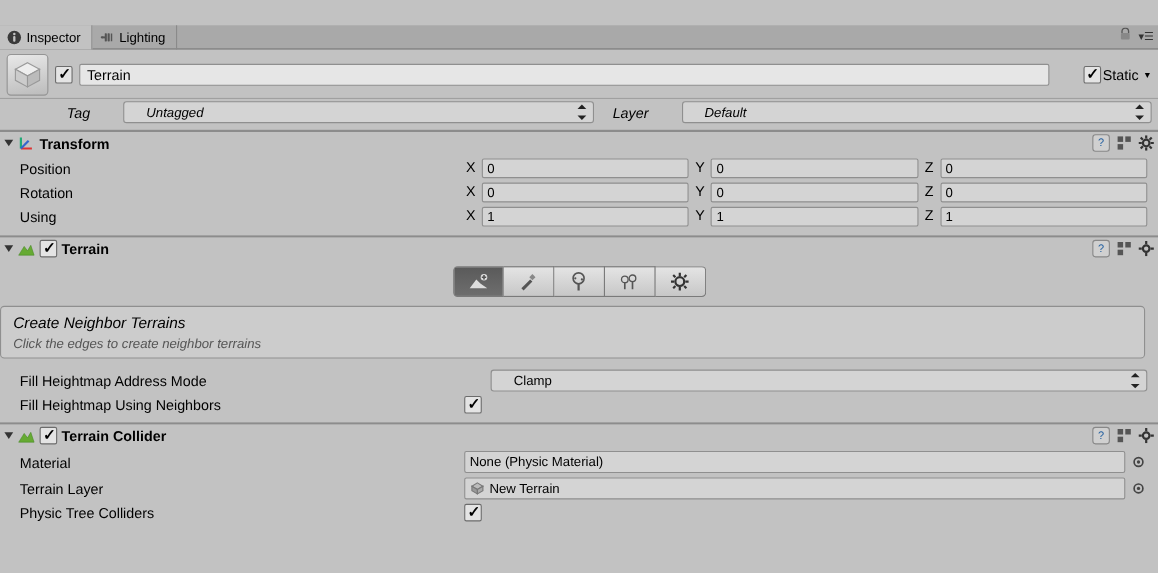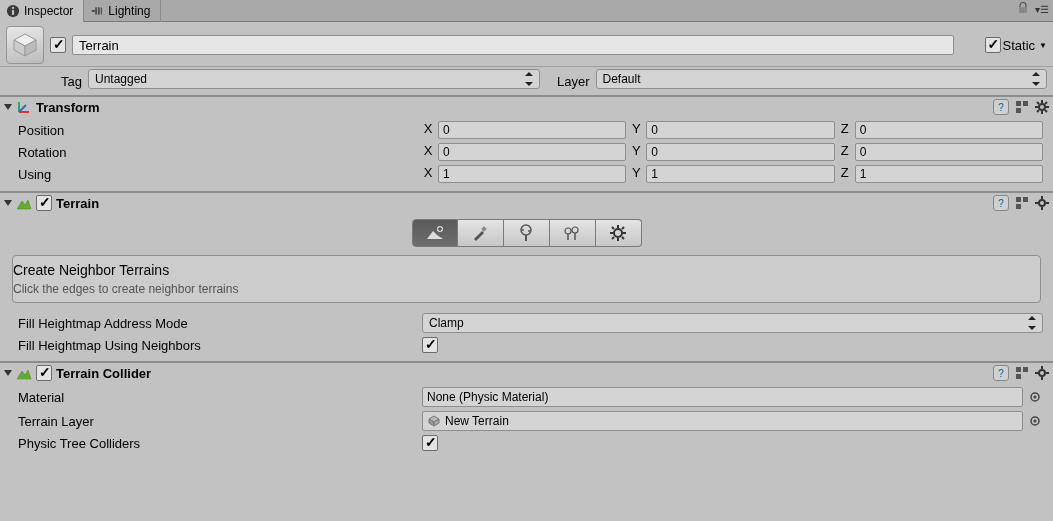--- a/index.html
+++ b/index.html
@@ -9,20 +9,21 @@
     color: #000;
     width: 1053px;
   }
   .tabbar {
     display: flex;
     align-items: center;
     background: #a9a9a9;
     border-bottom: 1px solid #7a7a7a;
     height: 22px;
     position: relative;
+    margin-top: 23px;
   }
   .tab {
     display: flex;
     align-items: center;
     height: 22px;
     padding: 0 10px 0 6px;
     border-right: 1px solid #8a8a8a;
     cursor: default;
   }
   .tab.active {
@@ -74,36 +75,38 @@
     border: 1px solid #8f8f8f;
     border-radius: 2px;
     font-size: 13px;
     margin: 0 6px;
   }
   .static-block { display:flex; align-items:center; gap:2px;margin-left:25px;}
   .static-label { font-size: 13px; }
   .tiny-tri { font-size: 8px; margin-left:2px;}
   .taglayer {
     display: flex;
-    align-items: flex-end;
+    align-items: center;
     padding: 2px 6px 6px 48px;
     gap: 6px;
+    font-style: italic;
   }
   .taglayer .lbl { width: 34px; text-align: right; font-size: 13px;}
   .dd {
     flex: 1;
     height: 20px;
     background: #d4d4d4;
     border: 1px solid #8f8f8f;
     border-radius: 3px;
-    padding: 0 18px 0 6px;
+    padding: 0 18px 0 20px;
     font-size: 12px;
     position: relative;
     display:flex;align-items:center;
     cursor: pointer;
+    margin-left: 24px;
   }
   .dd::after {
     content: '';
     position: absolute;
     right: 6px; top: 50%;
     transform: translateY(-50%);
     width: 0; height: 0;
     border-left: 4px solid transparent;
     border-right: 4px solid transparent;
     border-top: 5px solid #222;
@@ -176,25 +179,26 @@
     display:flex;align-items:center;justify-content:center;
     cursor:pointer;
   }
   .tb-btn:first-child { border-radius: 4px 0 0 4px;}
   .tb-btn:last-child { border-radius: 0 4px 4px 0;}
   .tb-btn + .tb-btn { border-left: none;}
   .tb-btn.active { background: linear-gradient(#5a5a5a,#6e6e6e); }
   .tb-btn svg { width: 20px; height: 20px; }
 
   .info-box {
-    margin: 0 12px 8px 12px;
+    margin: 0 12px 8px 0;
     background: #ccc;
     border: 1px solid #8f8f8f;
     border-radius: 4px;
-    padding: 6px 0;
+    padding: 6px 11px;
+    font-style: italic;
   }
   .info-title { font-size: 14px; margin-bottom: 4px;}
   .info-sub { font-size: 12px; color: #555;}
   
   .obj-field {
     flex:1;
     height: 20px;
     background: #d4d4d4;
     border: 1px solid #8f8f8f;
     border-radius: 2px;

